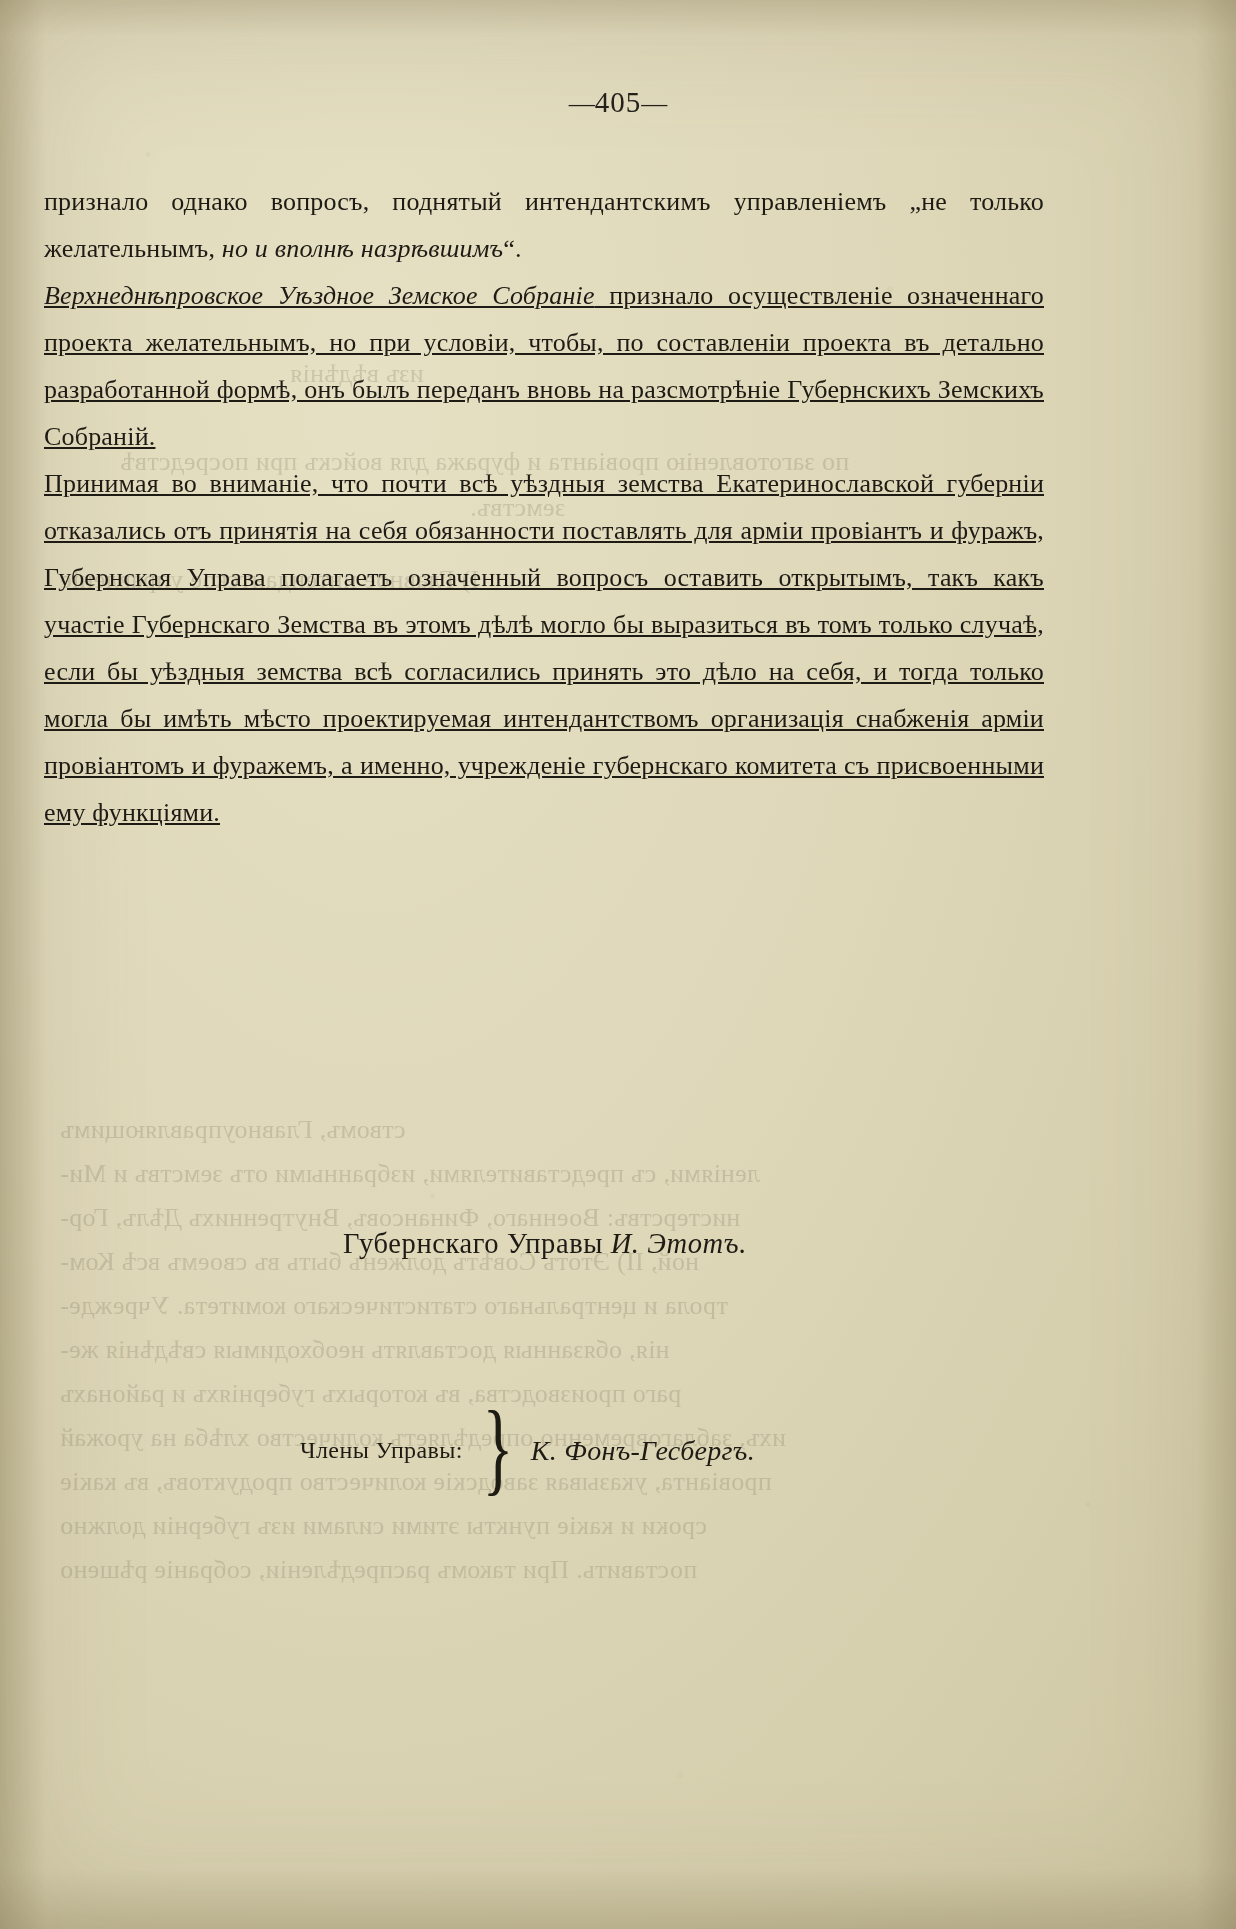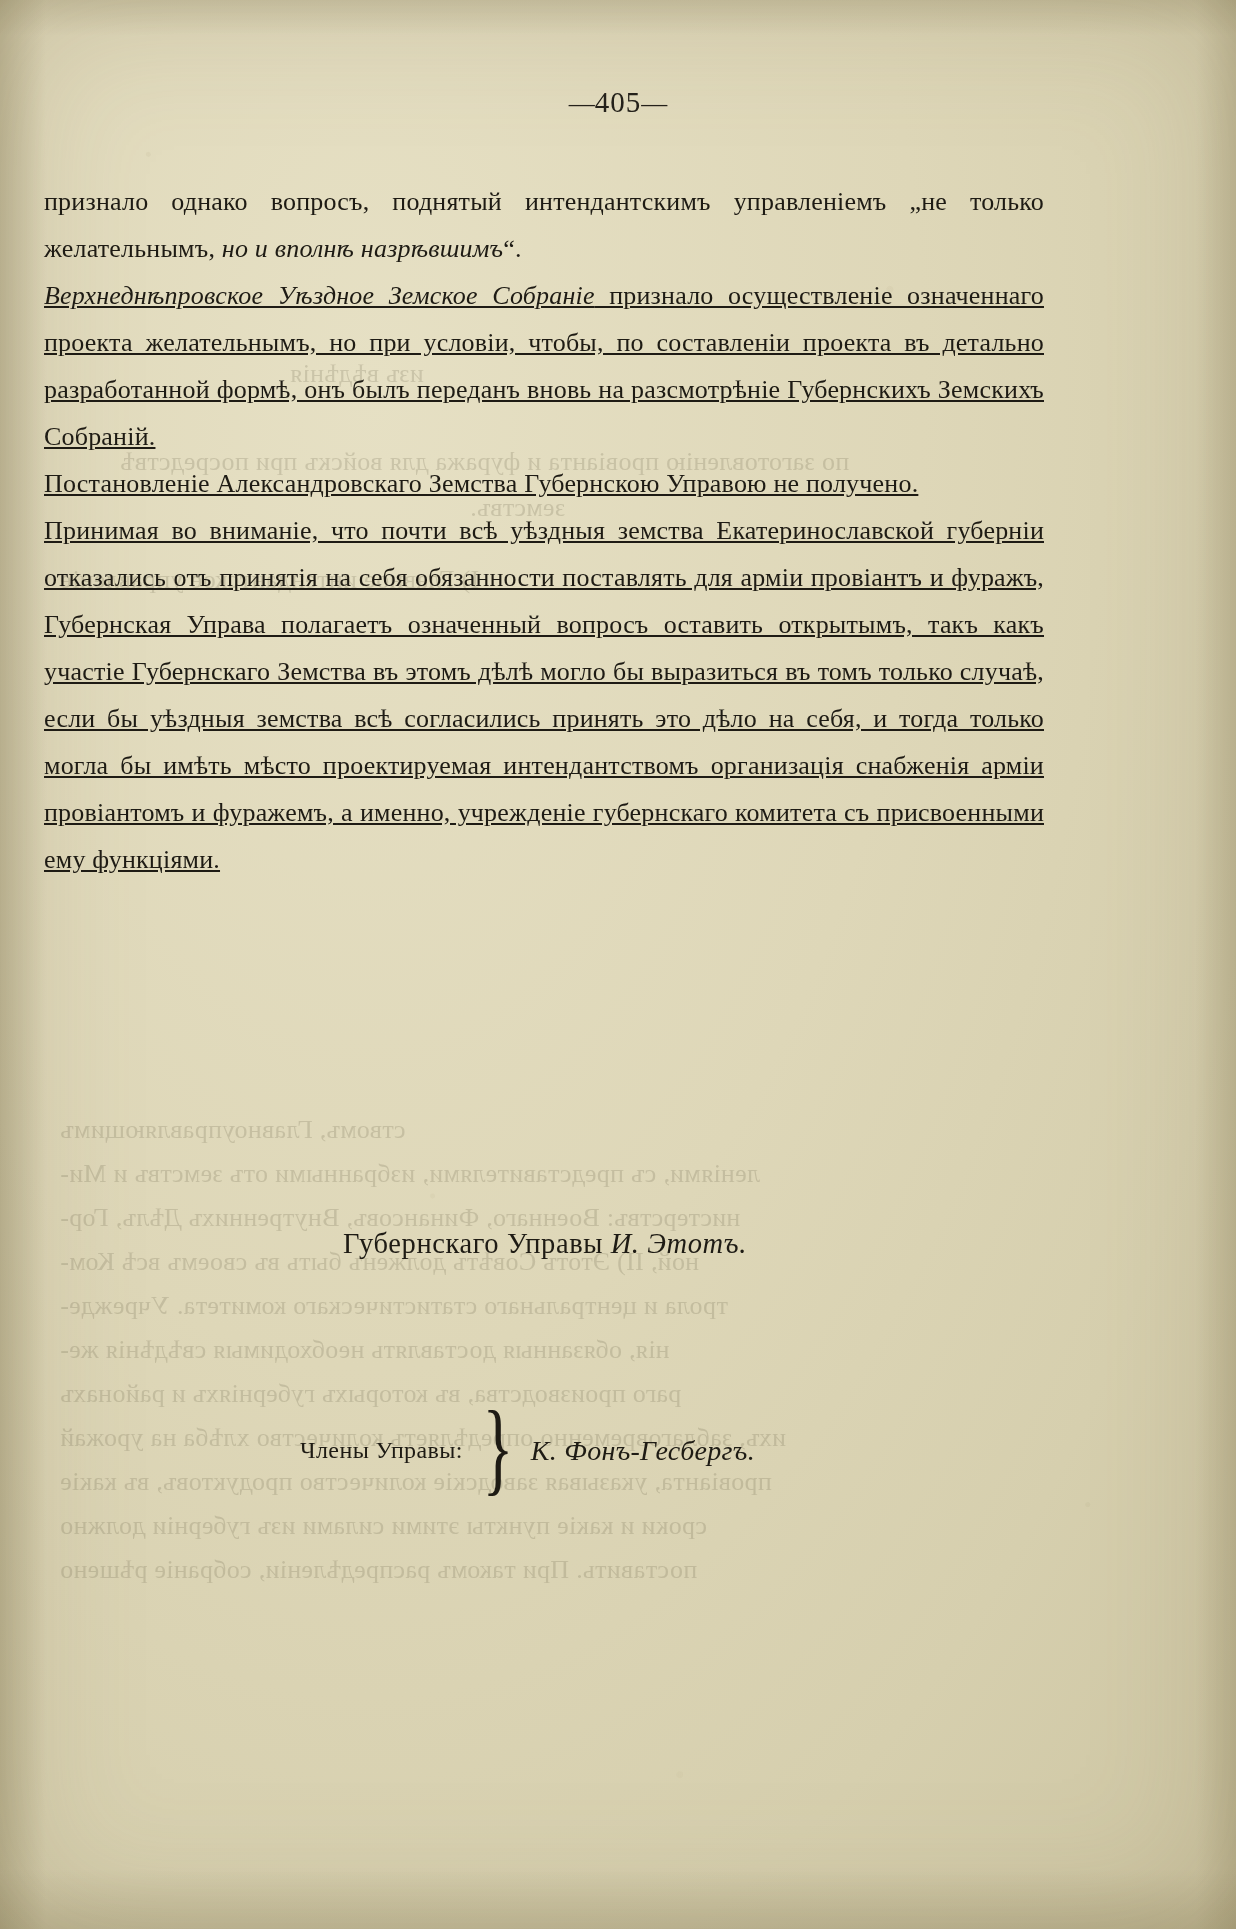--- a/index.html
+++ b/index.html
@@ -229,21 +229,20 @@
 
     <div class="page-number">
       <span class="dash">—</span><span>405</span><span class="dash">—</span>
     </div>
 
     <div class="body-text">
       <p class="just"><span>признало однако вопросъ, поднятый интендантскимъ управленіемъ „не только желательнымъ, </span><span class="ital">но и вполнѣ назрѣвшимъ</span><span>“.</span></p>
 
       <p class="just p-indent"><span class="ital">Верхнеднѣпровское Уѣздное Земское Собраніе</span><span> признало осуществленіе означеннаго проекта желательнымъ, но при условіи, чтобы, по составленіи проекта въ детально разработанной формѣ, онъ былъ переданъ вновь на разсмотрѣніе Губернскихъ Земскихъ Собраній.</span></p>
 
-      <p class="just p-indent"><span>Постановленіе Александровскаго Земства Губернскою Управою не получено.</span></p>
 
       <p class="just p-indent"><span>Принимая во вниманіе, что почти всѣ уѣздныя земства Екатеринославской губерніи отказались отъ принятія на себя обязанности поставлять для арміи провіантъ и фуражъ, Губернская Управа полагаетъ означенный вопросъ оставить открытымъ, такъ какъ участіе Губернскаго Земства въ этомъ дѣлѣ могло бы выразиться въ томъ только случаѣ, если бы уѣздныя земства всѣ согласились принять это дѣло на себя, и тогда только могла бы имѣть мѣсто проектируемая интендантствомъ организація снабженія арміи провіантомъ и фуражемъ, а именно, учрежденіе губернскаго комитета съ присвоенными ему функціями.</span></p>
     </div>
 
     <div class="signature">
       <span>Губернскаго Управы</span>
       <span class="sig-name">И. Этотъ.</span>
     </div>
 
     <div class="members">

